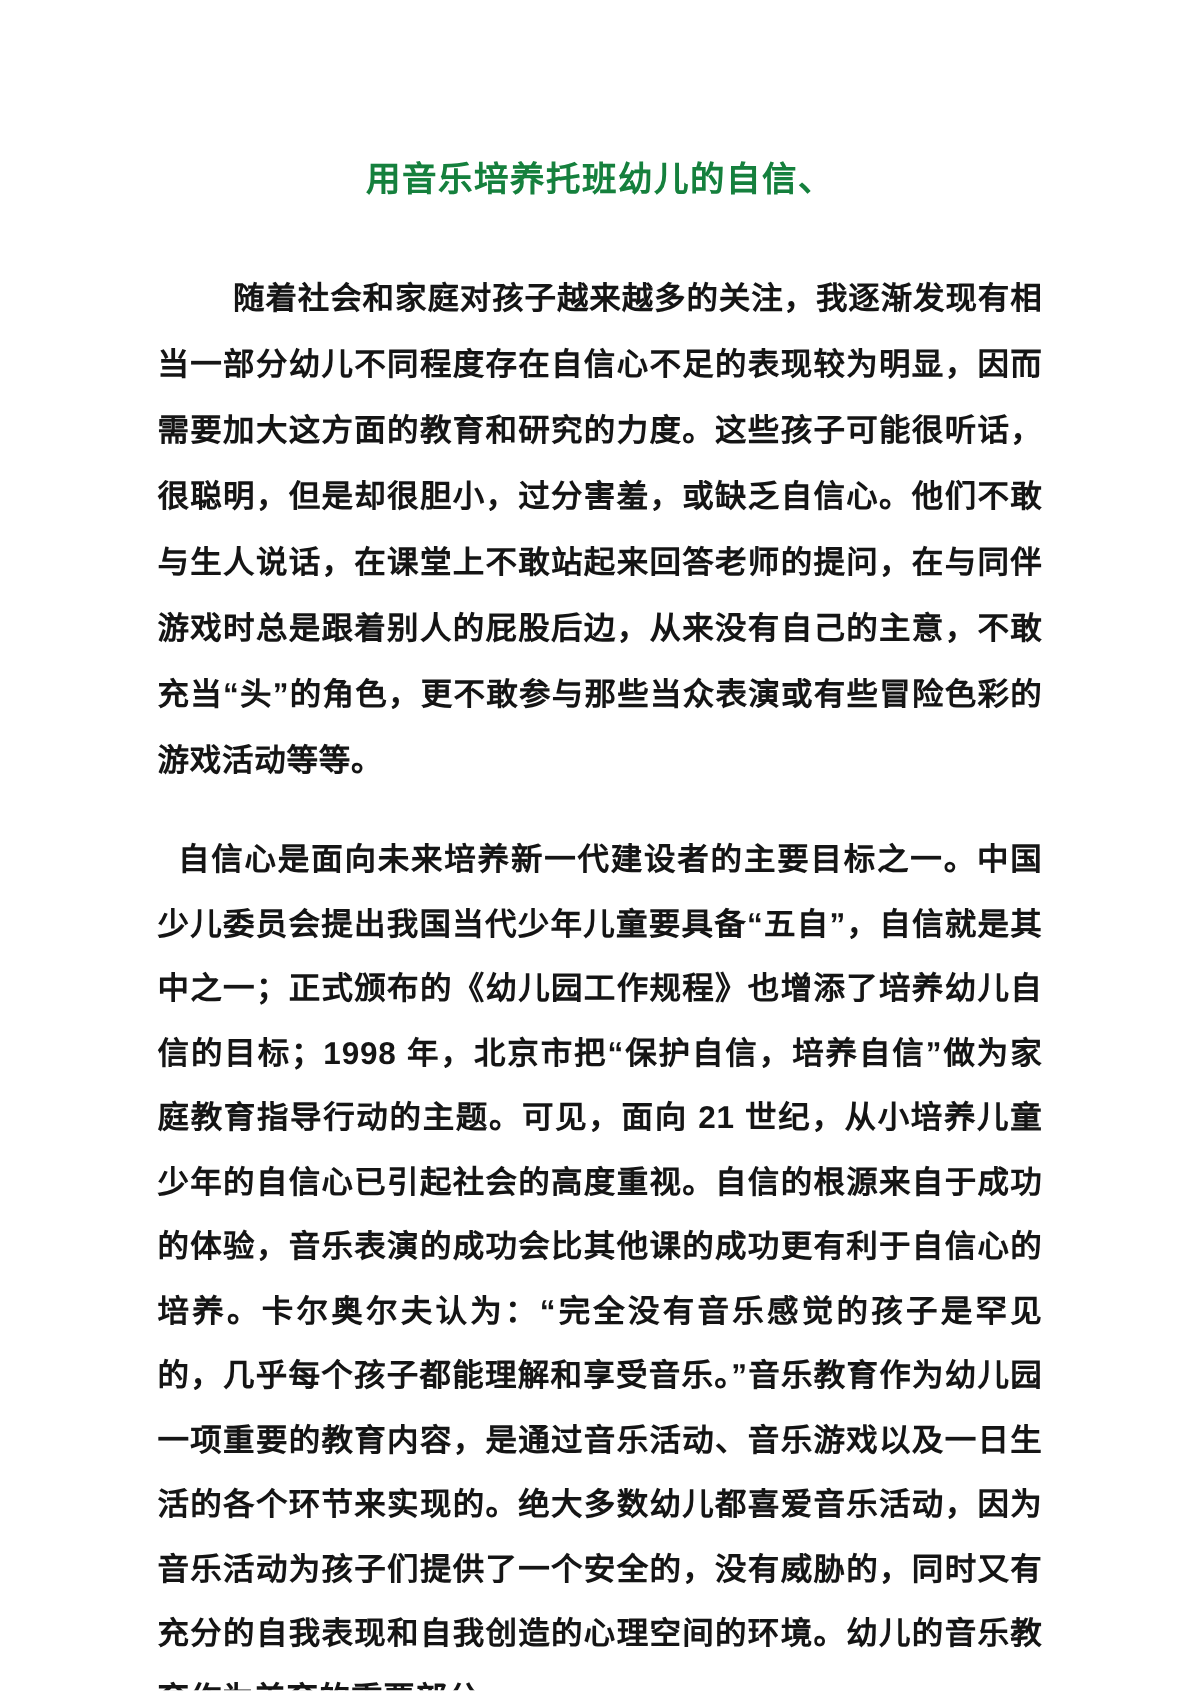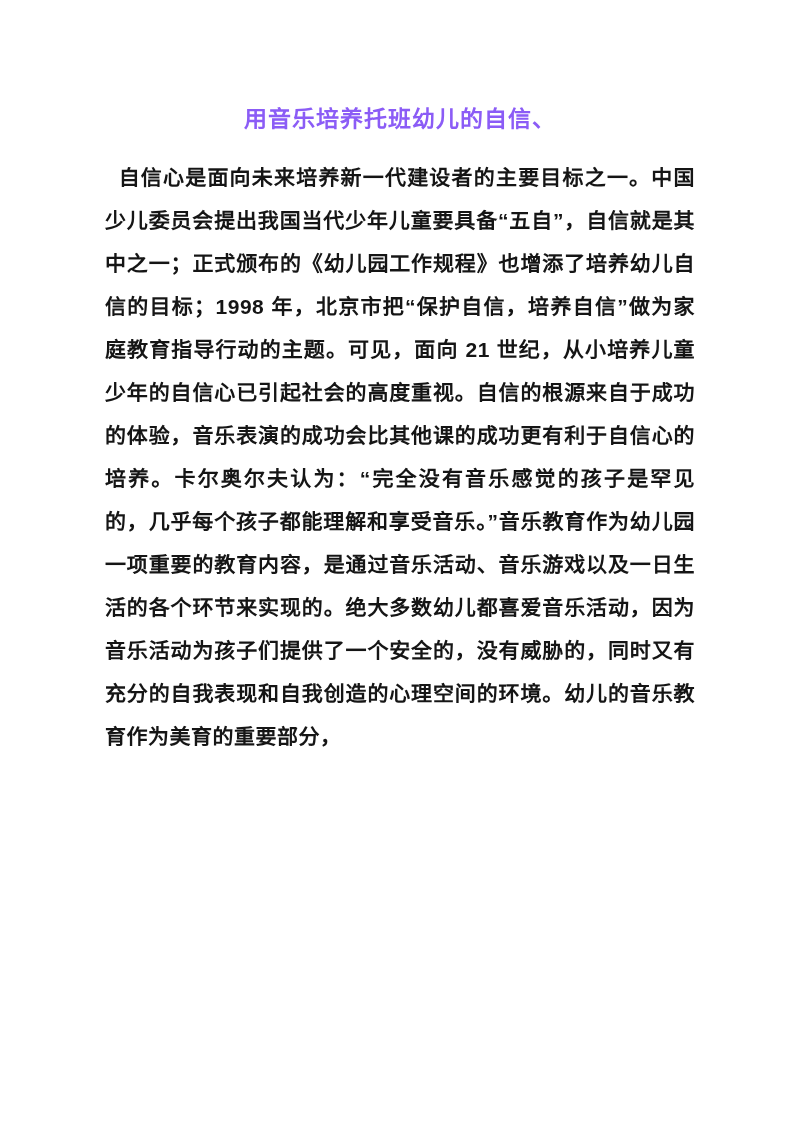--- a/index.html
+++ b/index.html
@@ -54,18 +54,19 @@
     margin-top: 22px;
     line-height: 43px;
     text-indent: 0.65em;
   }
 </style>
 </head>
 <body>
 
 <div class="page" style="background: rgb(255, 255, 255);">
   <div class="content">
-    <h1 class="doc-title" style="color: #8b5cf6;">用音乐培养托班幼儿的自信、</h1>
+    <h1 class="doc-title" style="color: #15803d;">用音乐培养托班幼儿的自信、</h1>
 
+    <p class="para para-1" style="color: rgb(21, 21, 21);">随着社会和家庭对孩子越来越多的关注，我逐渐发现有相当一部分幼儿不同程度存在自信心不足的表现较为明显，因而需要加大这方面的教育和研究的力度。这些孩子可能很听话，很聪明，但是却很胆小，过分害羞，或缺乏自信心。他们不敢与生人说话，在课堂上不敢站起来回答老师的提问，在与同伴游戏时总是跟着别人的屁股后边，从来没有自己的主意，不敢充当“头”的角色，更不敢参与那些当众表演或有些冒险色彩的游戏活动等等。</p>
 
     <p class="para para-2" style="color: rgb(21, 21, 21);">自信心是面向未来培养新一代建设者的主要目标之一。中国少儿委员会提出我国当代少年儿童要具备“五自”，自信就是其中之一；正式颁布的《幼儿园工作规程》也增添了培养幼儿自信的目标；1998 年，北京市把“保护自信，培养自信”做为家庭教育指导行动的主题。可见，面向 21 世纪，从小培养儿童少年的自信心已引起社会的高度重视。自信的根源来自于成功的体验，音乐表演的成功会比其他课的成功更有利于自信心的培养。卡尔奥尔夫认为：“完全没有音乐感觉的孩子是罕见的，几乎每个孩子都能理解和享受音乐。”音乐教育作为幼儿园一项重要的教育内容，是通过音乐活动、音乐游戏以及一日生活的各个环节来实现的。绝大多数幼儿都喜爱音乐活动，因为音乐活动为孩子们提供了一个安全的，没有威胁的，同时又有充分的自我表现和自我创造的心理空间的环境。幼儿的音乐教育作为美育的重要部分，</p>
   </div>
 </div>
 
 </body></html>

